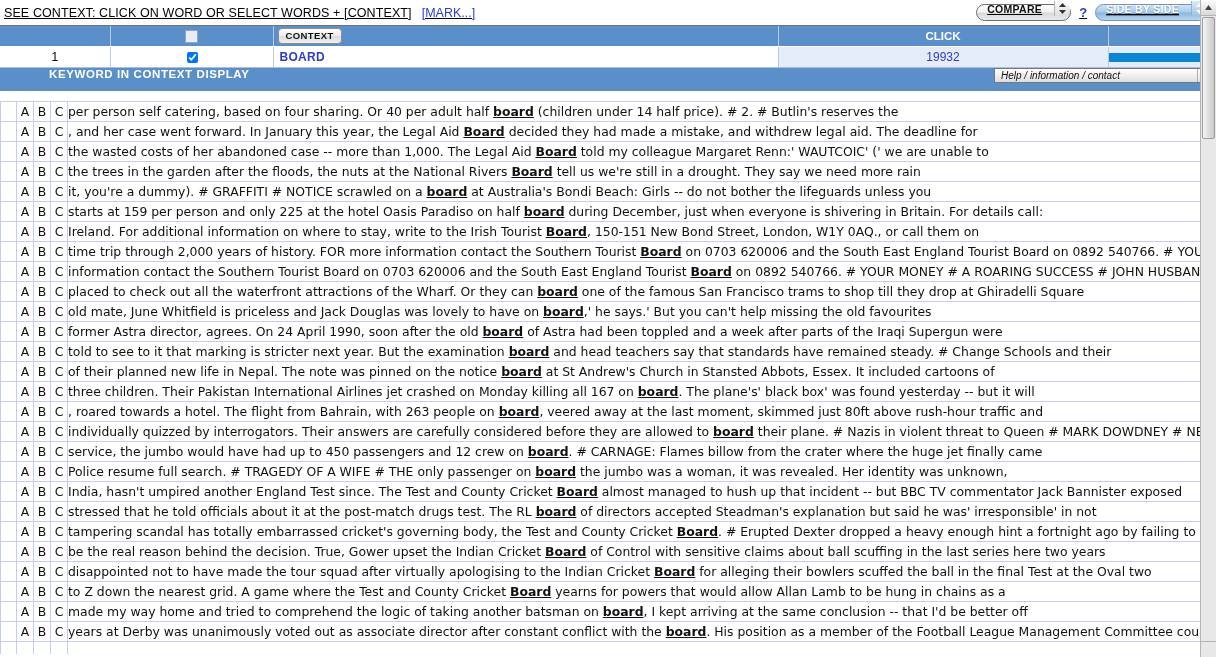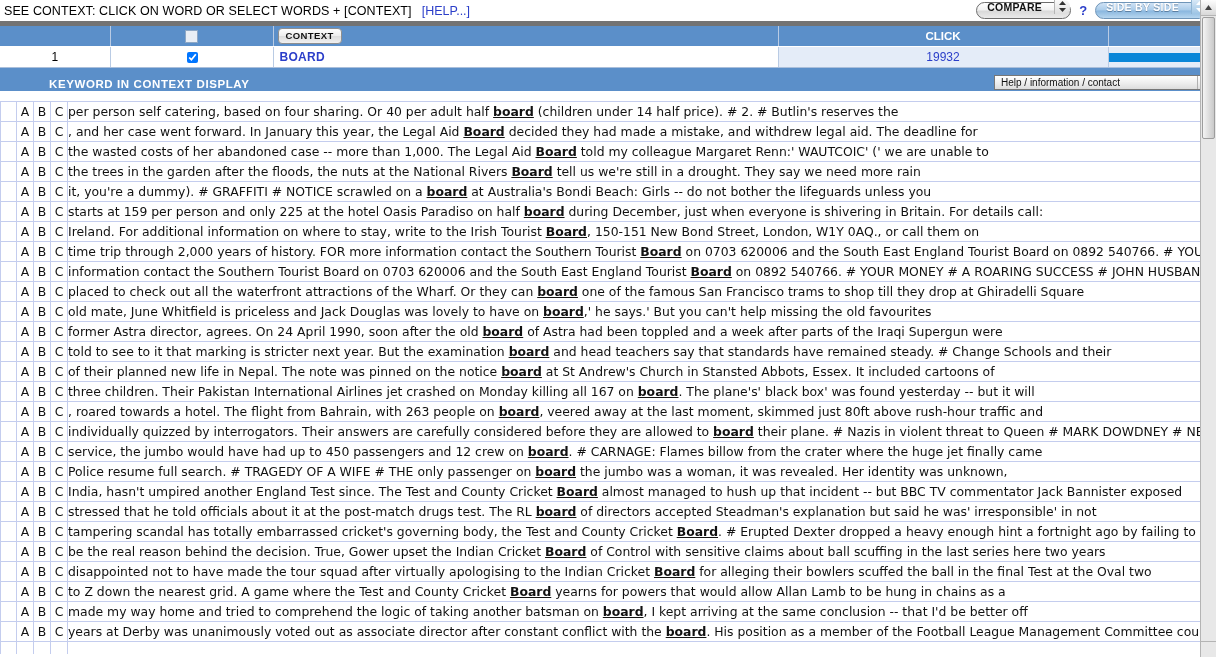--- a/index.html
+++ b/index.html
@@ -17,22 +17,23 @@
   }
 
   
   .topbar {
     height: 26px;
     box-sizing: border-box;
     background: #ffffff;
     display: flex;
     align-items: center;
     padding: 0 4px 0 4px;
-    border-bottom: 5px solid #737373;
+    border-bottom: 1px solid #737373;
     position: relative;
+    text-decoration: underline;
   }
   .topbar-text {
     font-size: 12.5px;
     color: #000;
     letter-spacing: 0.1px;
     white-space: nowrap;
   }
   .help-link {
     color: #2b3ec9;
     font-size: 12.5px;
@@ -179,32 +180,32 @@
     width: 11px; height: 11px;
     vertical-align: middle;
     cursor: pointer;
   }
 
   
   .kwicbar {
     background: #5b8fc9;
     height: 22px;
     display: flex;
-    align-items: flex-end;
+    align-items: flex-start;
     position: relative;
     border-bottom: 1px solid #5b8fc9;
   }
   .kwicbar .title {
     color: #ffffff;
     font-weight: bold;
     font-size: 11.5px;
     letter-spacing: .6px;
     margin-left: 49px;
   }
-  .kwicbar .helpsel { margin-left: auto; margin-right: 4px; }
+  .kwicbar .helpsel { margin-left: auto; margin-right: 4px; font-style: italic; }
   .wide-select {
     display: inline-flex;
     align-items: center;
     justify-content: space-between;
     width: 218px;
     height: 15px;
     box-sizing: border-box;
     border: 1px solid #777;
     background: linear-gradient(to bottom, #ffffff, #ececec 60%, #dddddd);
     font-size: 10px;
@@ -303,21 +304,21 @@
     width: 15px; height: 15px;
     background: #e8e8e8;
     z-index: 50;
   }
 </style>
 </head>
 <body>
 
 <div class="topbar">
   <span class="topbar-text">SEE CONTEXT: CLICK ON WORD OR SELECT WORDS + [CONTEXT]</span>
-  <a class="help-link">[HELP...]</a>
+  <a class="help-link">[MARK...]</a>
 
   <div class="topbar-right">
     <div class="aqua-select">
       <span class="lbl">COMPARE</span>
       <span class="arrows">
         <svg width="7" height="11" viewBox="0 0 7 11">
             <polygon points="3.5,0 7,4 0,4" fill="#333"></polygon>
             <polygon points="3.5,11 7,7 0,7" fill="#333"></polygon>
           </svg>
       </span>

